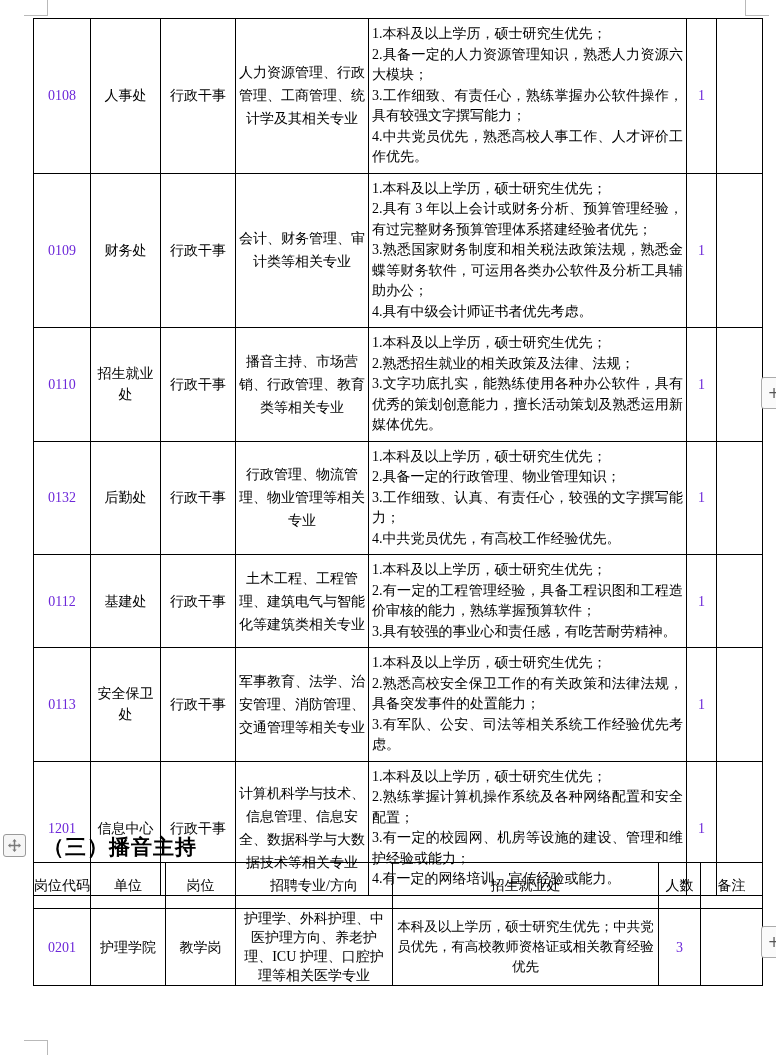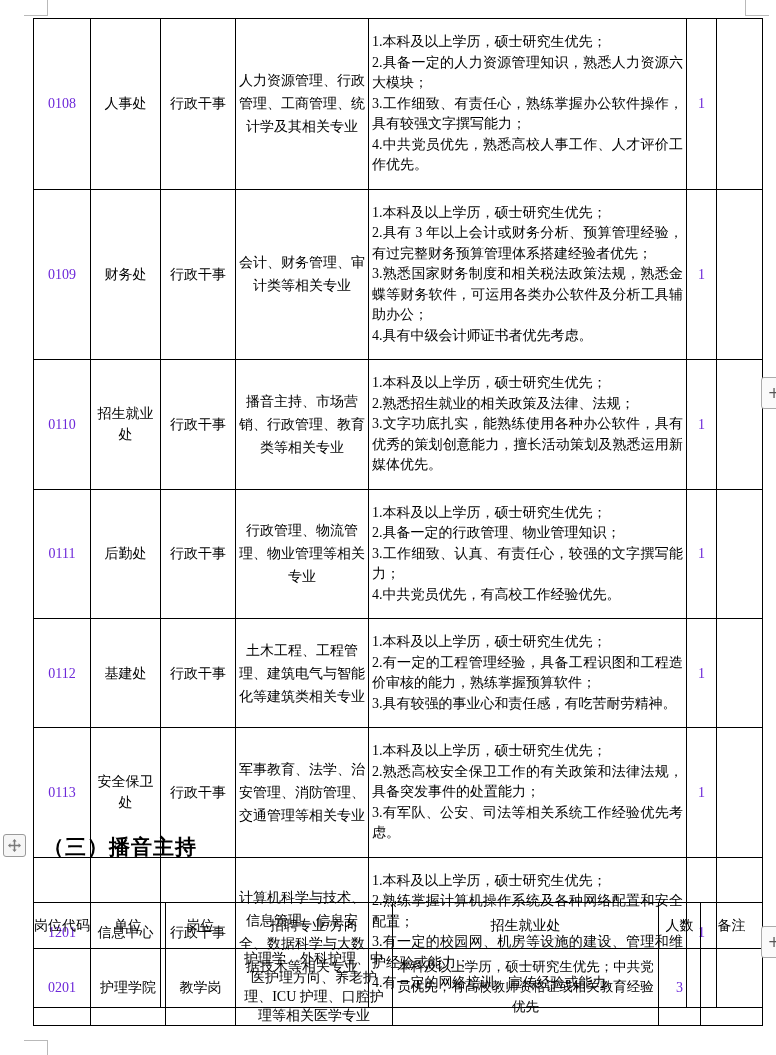--- a/index.html
+++ b/index.html
@@ -8,24 +8,24 @@
     font-family:"Liberation Serif","DejaVu Serif",serif;color:#000;
     position:relative;
   }
   .page{position:absolute;left:0;top:0;width:776px;height:1055px;}
 
   
   table{border-collapse:collapse;table-layout:fixed;position:absolute;}
   td{border:1px solid #000;vertical-align:middle;text-align:center;
      font-size:14px;line-height:21px;padding:0;overflow:hidden;}
   #table1{left:33px;top:18px;width:729px;}
-  #table2{left:33px;top:862px;width:729px;margin-top:40px;}
+  #table2{left:33px;top:862px;width:729px;}
 
   .cond{text-align:justify;white-space:pre-line;line-height:20.5px;
-        padding:13px 3px;vertical-align:middle;margin-top:27px;}
+        padding:5px 3px;vertical-align:middle;margin-top:27px;}
   .spec{line-height:23px;padding:0 2px;}
   .spec2{line-height:19px;padding:0 2px;}
   .cond2{white-space:pre-line;line-height:20px;
          padding:1px 2px;font-size:13.5px;}
   .num{color:#6d28d9;}
   .hdr td{font-size:14px;line-height:19px;font-weight:normal;}
 
   
   .r1{height:150px}.r2{height:125px}.r3{height:102px}.r4{height:93px}
   .r5{height:90px}.r6{height:84px}.r7{height:123px}
@@ -101,21 +101,21 @@
         <td>招生就业处</td>
         <td>行政干事</td>
         <td class="spec">播音主持、市场营销、行政管理、教育类等相关专业</td>
         <td class="cond">1.本科及以上学历，硕士研究生优先；
 2.熟悉招生就业的相关政策及法律、法规；
 3.文字功底扎实，能熟练使用各种办公软件，具有优秀的策划创意能力，擅长活动策划及熟悉运用新媒体优先。</td>
         <td class="num">1</td>
         <td></td>
       </tr>
       <tr class="r4">
-        <td class="num">0111</td>
+        <td class="num">0132</td>
         <td>后勤处</td>
         <td>行政干事</td>
         <td class="spec">行政管理、物流管理、物业管理等相关专业</td>
         <td class="cond">1.本科及以上学历，硕士研究生优先；
 2.具备一定的行政管理、物业管理知识；
 3.工作细致、认真、有责任心，较强的文字撰写能力；
 4.中共党员优先，有高校工作经验优先。</td>
         <td class="num">1</td>
         <td></td>
       </tr>

